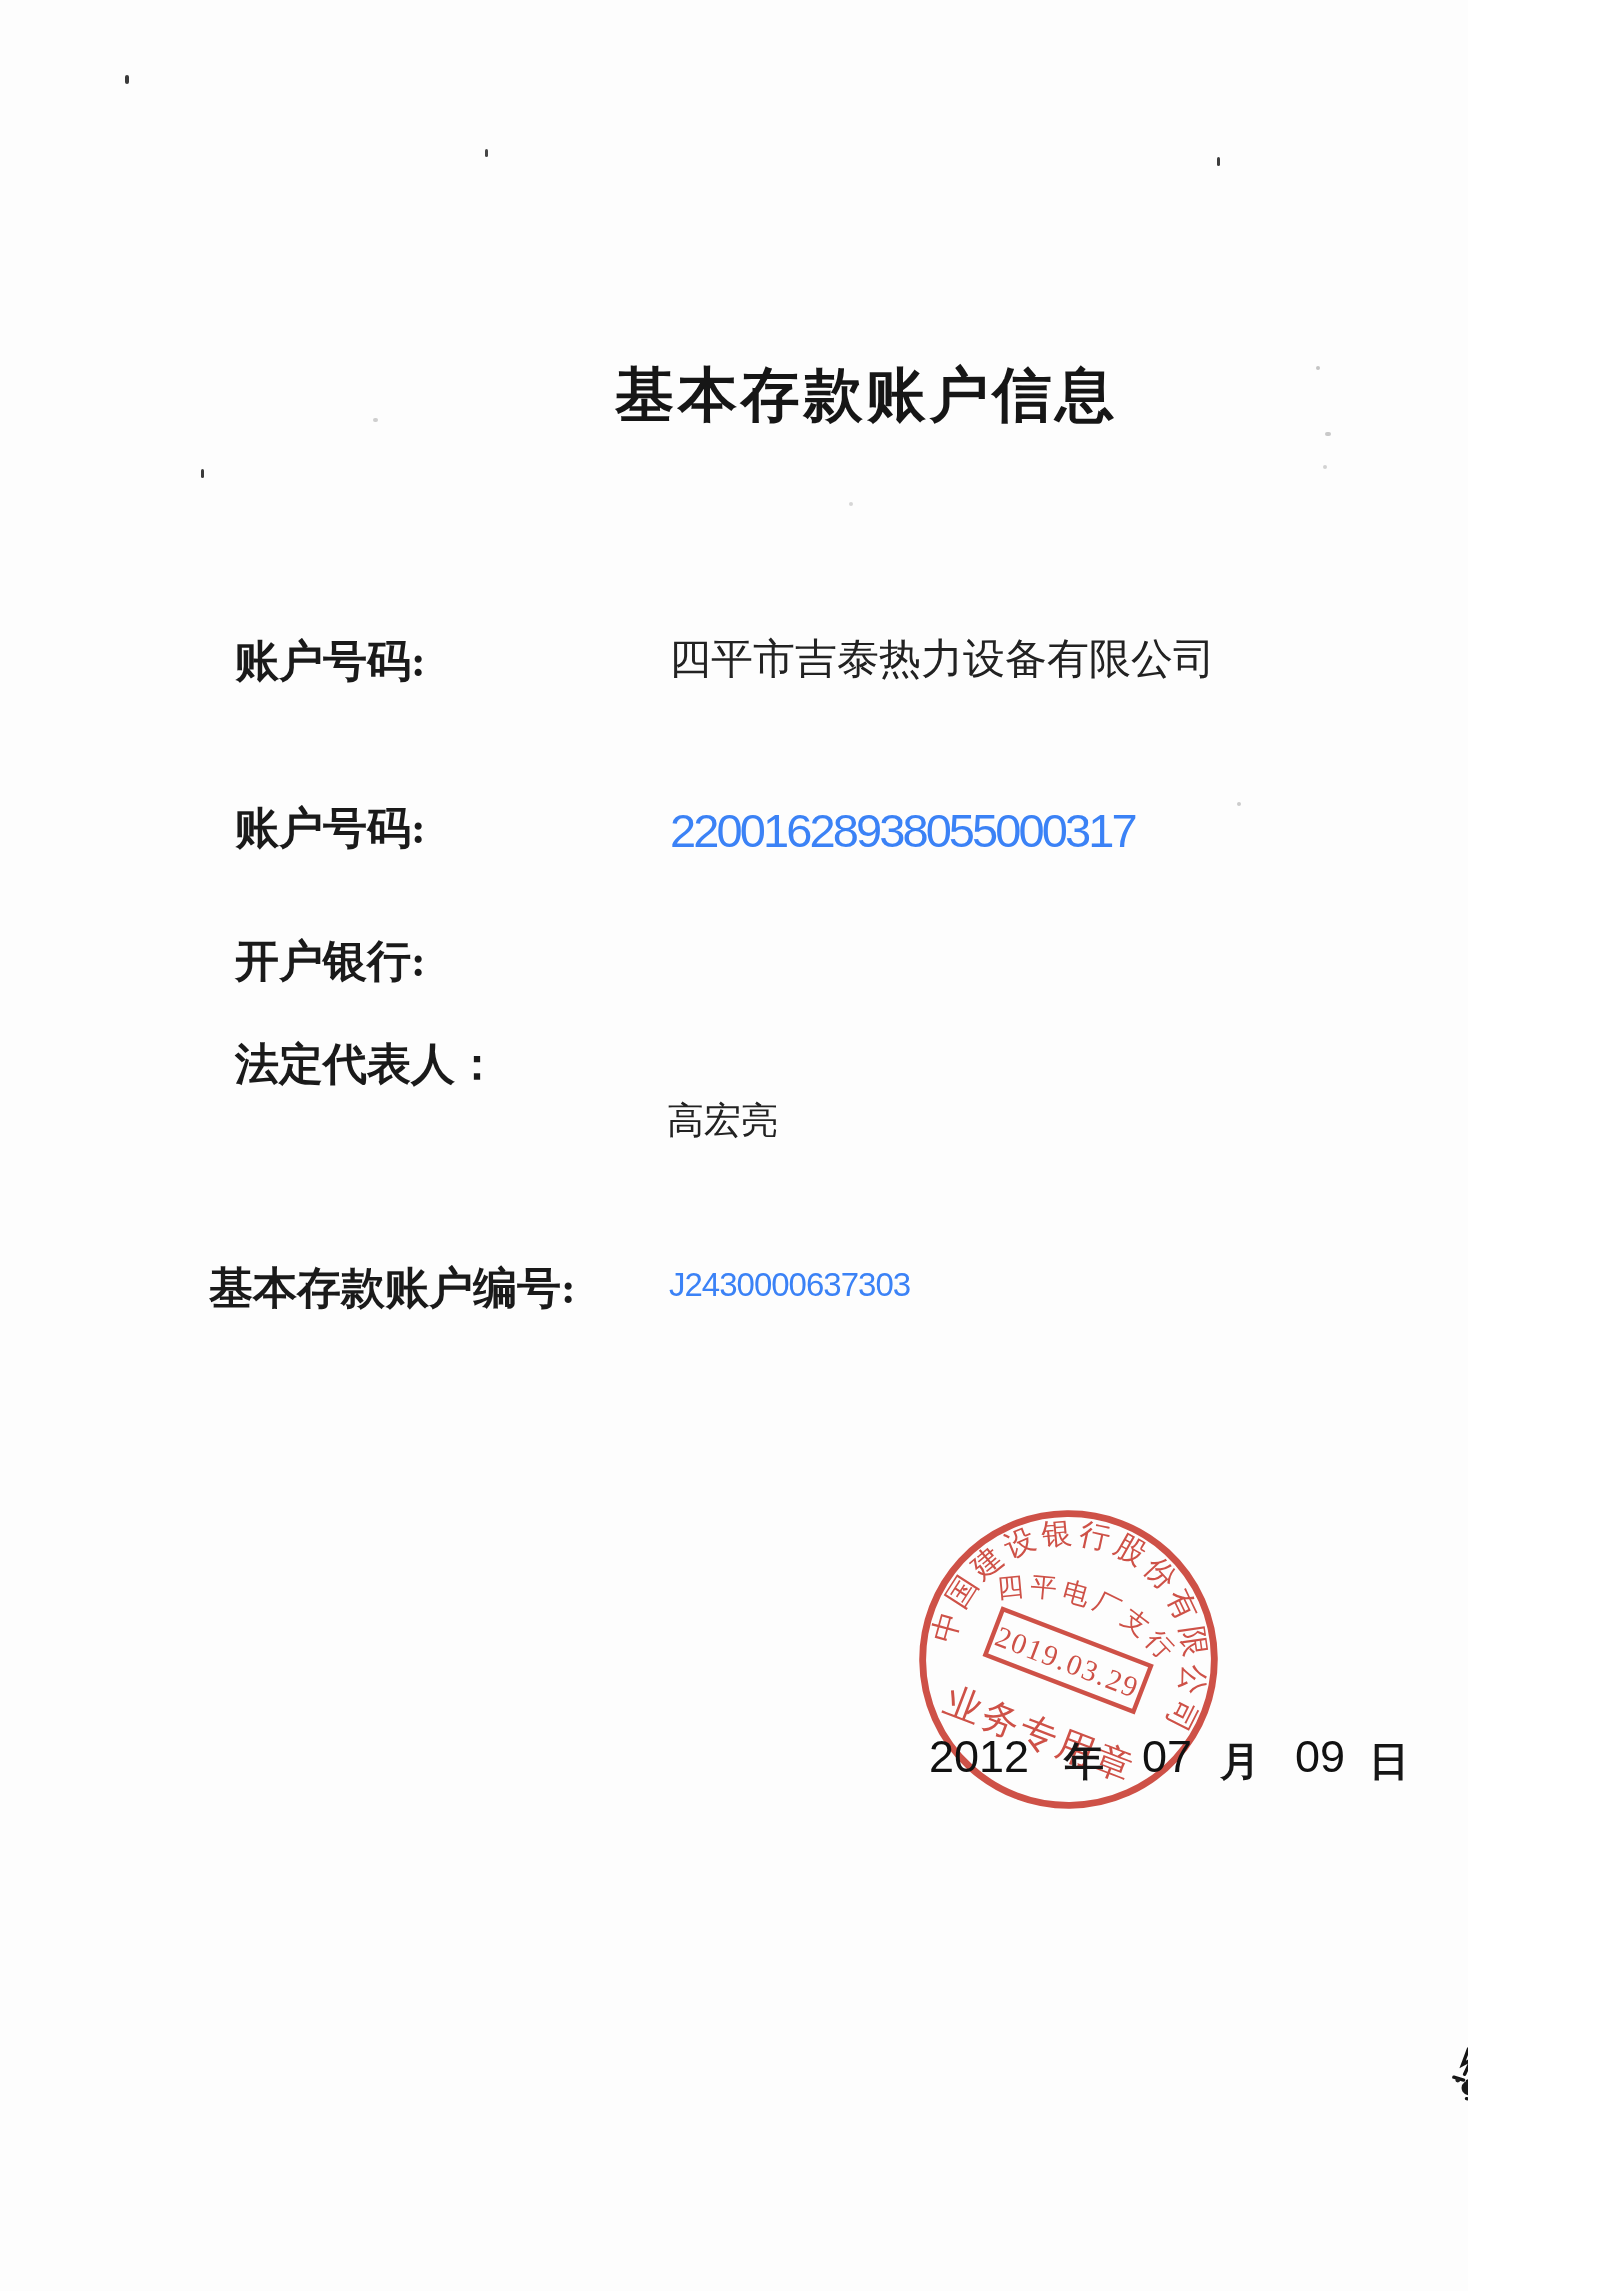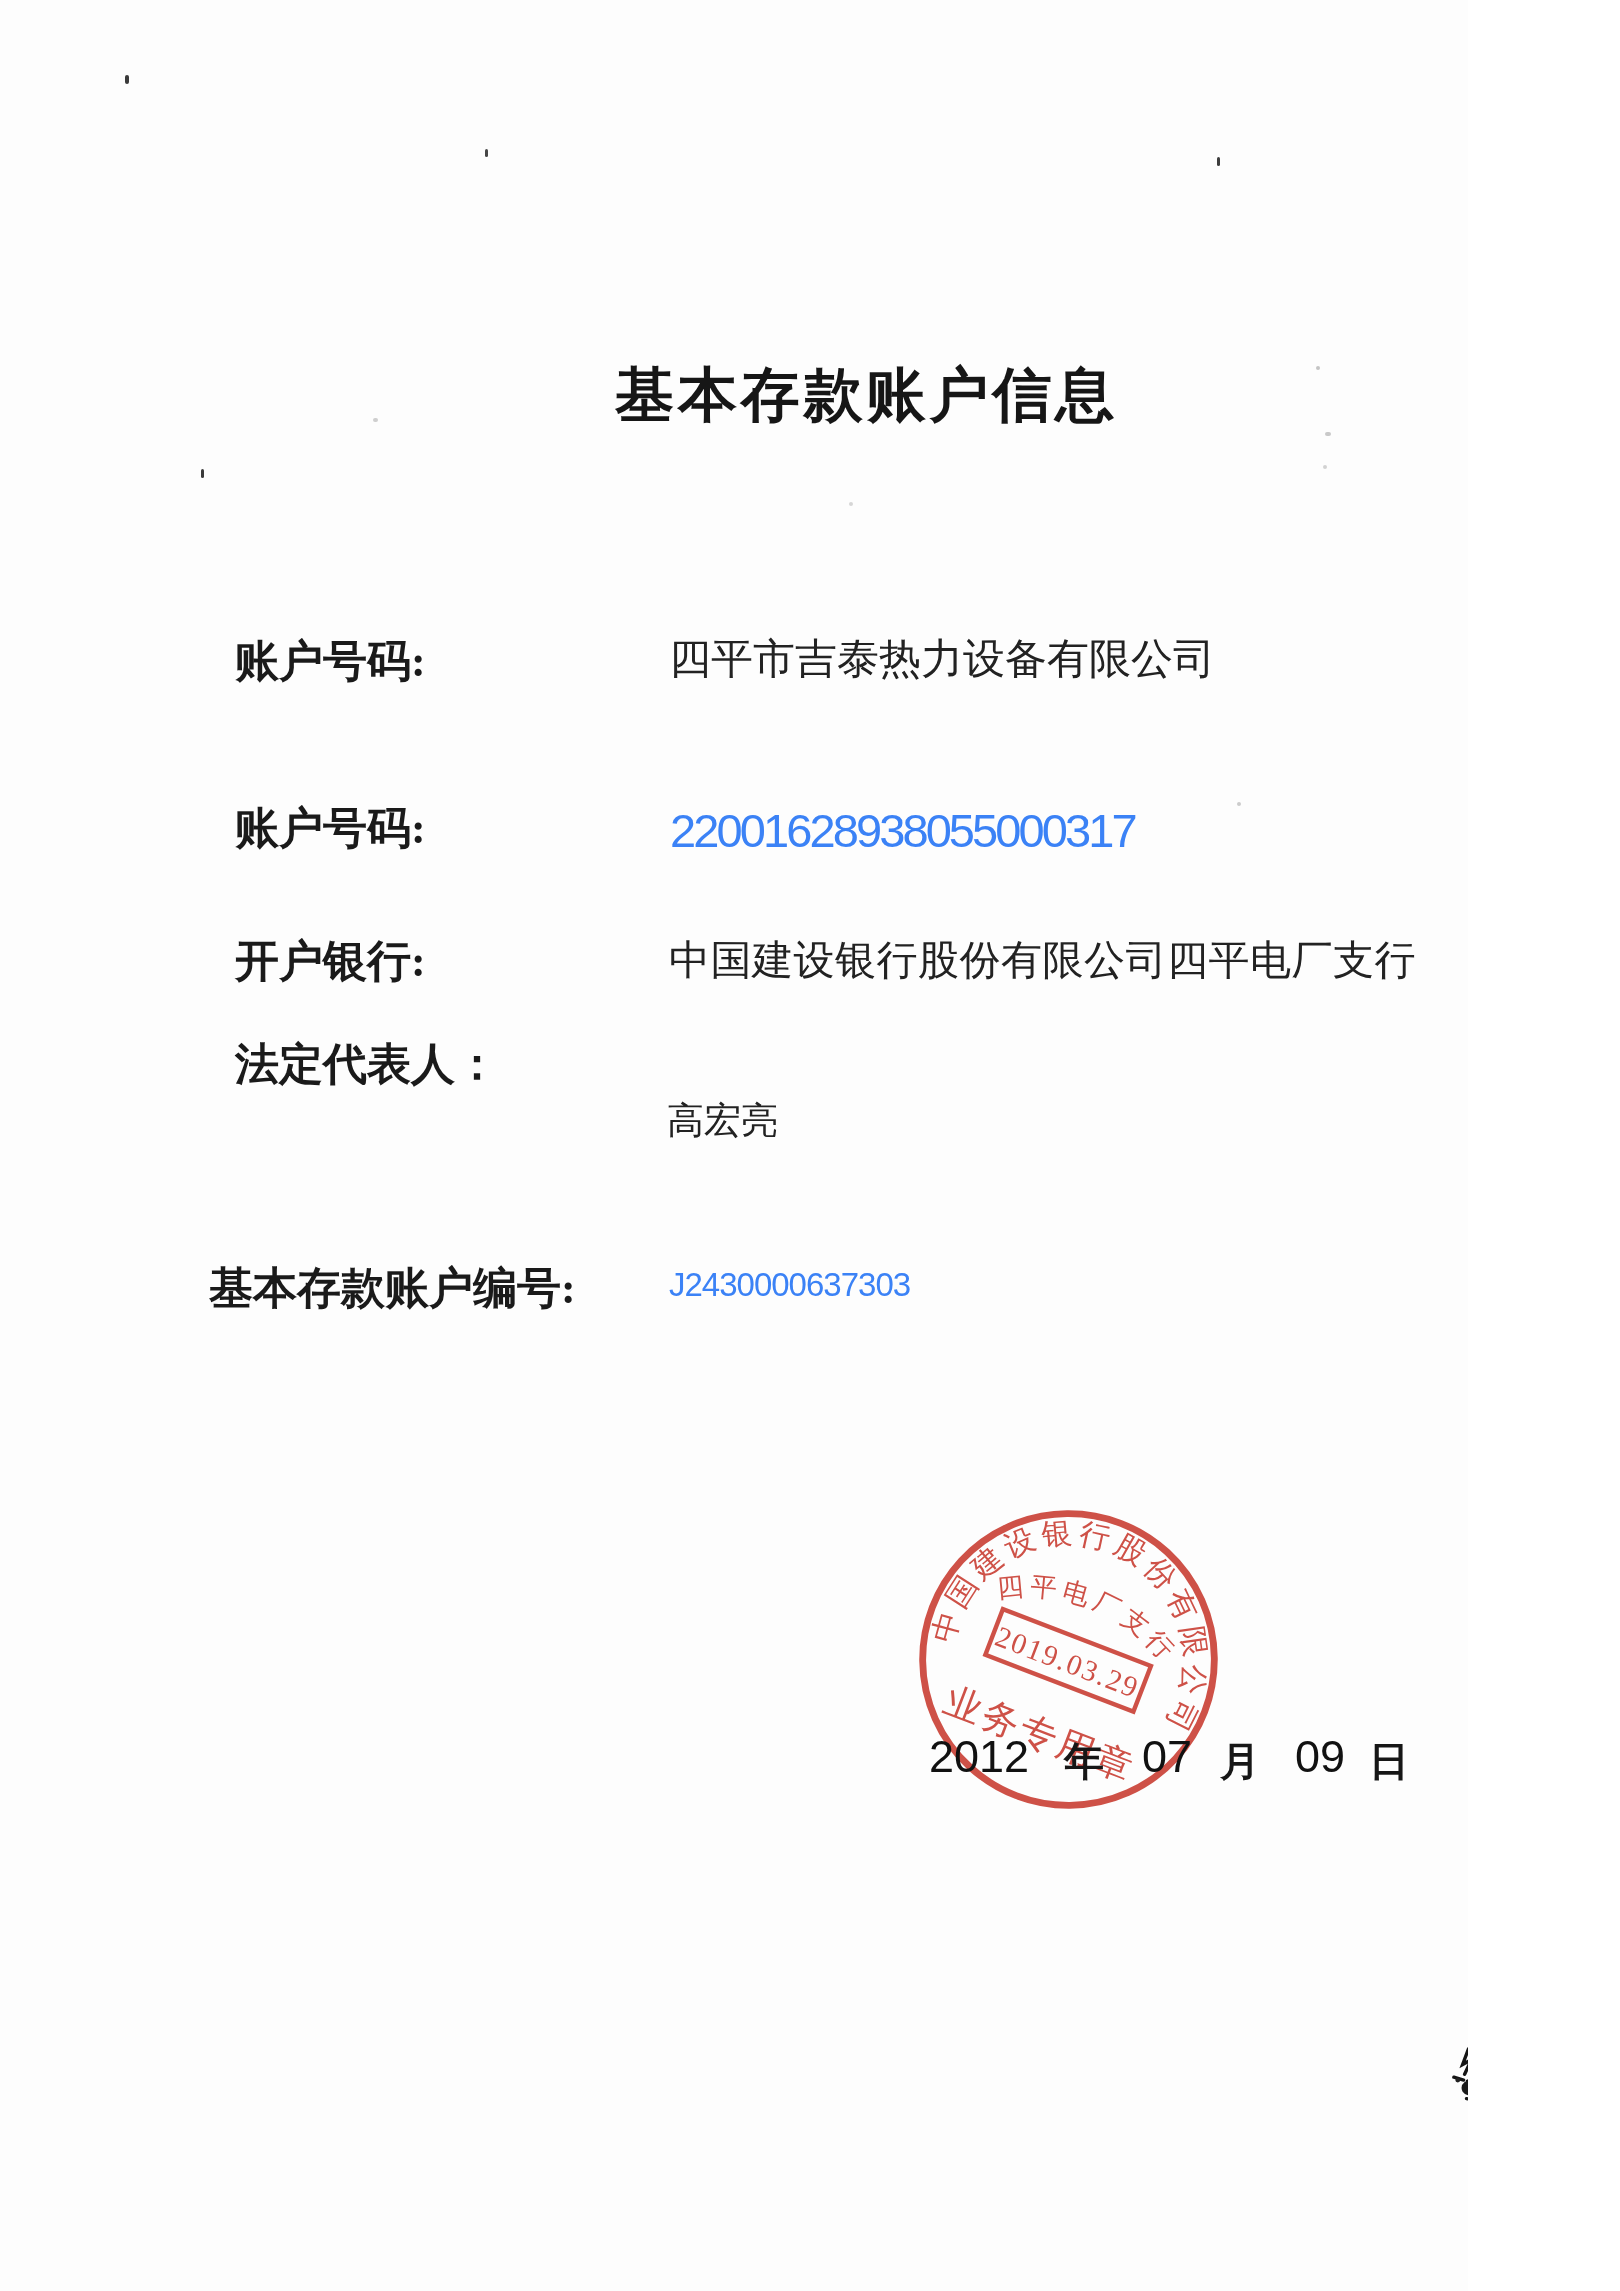--- a/index.html
+++ b/index.html
@@ -79,21 +79,20 @@
 
   <div class="doc-title">基本存款账户信息</div>
 
   <span class="label l-name">账户号码:</span>
   <span class="value v-name">四平市吉泰热力设备有限公司</span>
 
   <span class="label l-number">账户号码:</span>
   <span class="value v-number num">22001628938055000317</span>
 
   <span class="label l-bank">开户银行:</span>
-  <span class="value v-bank">中国建设银行股份有限公司四平电厂支行</span>
 
   <span class="label l-legal1">法定代表人：</span>
   <span class="value v-person">高宏亮</span>
 
   <span class="label l-basic">基本存款账户编号:</span>
   <span class="value v-basic num">J2430000637303</span>
 
   <svg class="stamp" viewBox="-165 -165 330 330">
     <g transform="rotate(21)" fill="#c83a2f">
       <circle r="149" fill="none" stroke="#c83a2f" stroke-width="7"></circle>

